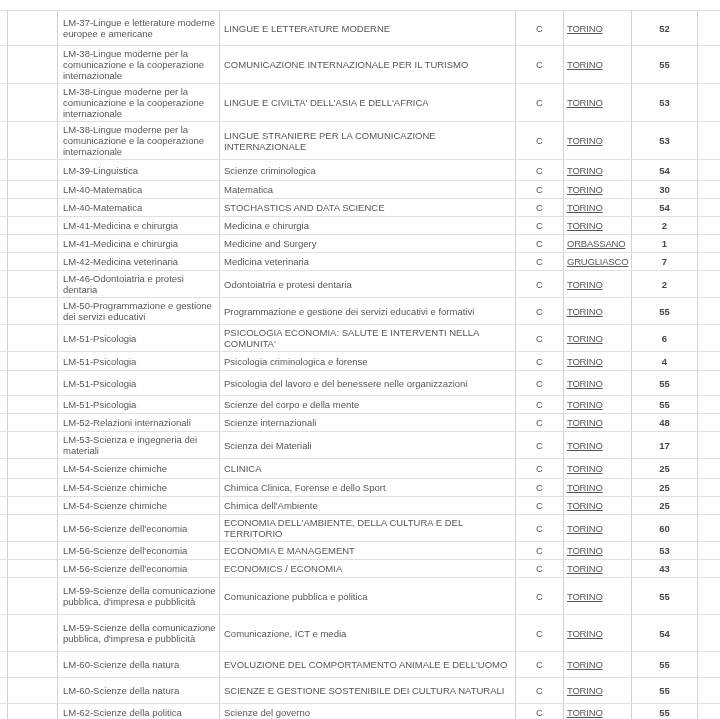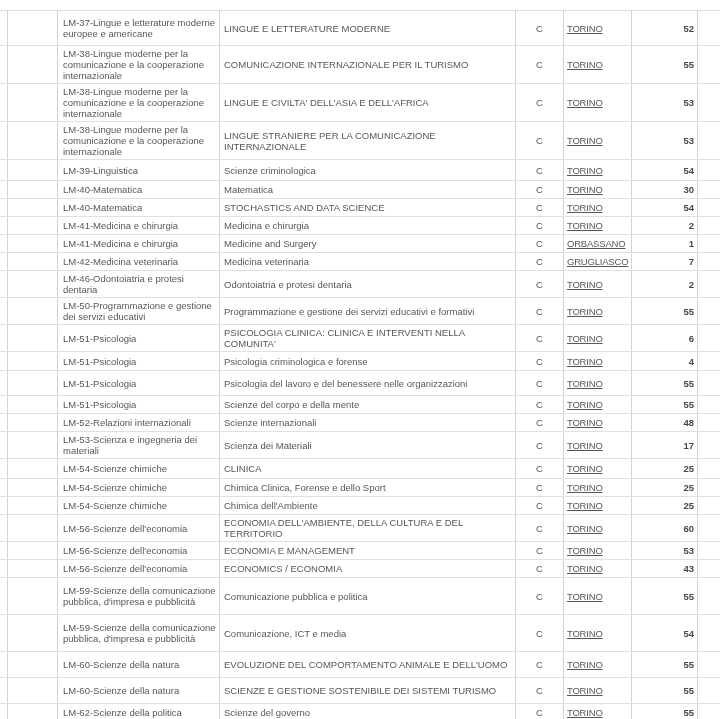--- a/index.html
+++ b/index.html
@@ -17,21 +17,21 @@
     vertical-align:middle;padding:2px 3px;
     border-right:1px solid #d6d2d2;border-bottom:1px solid #e8dddd;
     overflow:hidden;word-wrap:break-word;
   }
   td.c0{width:7px;padding:0;}
   td.c1{width:43px;}
   td.c2{width:153px;padding-left:5px;}
   td.c3{width:288px;padding-left:4px;}
   td.c4{width:41px;text-align:center;}
   td.c5{width:61px;white-space:nowrap;letter-spacing:-0.2px;text-decoration:underline;}
-  td.c6{width:59px;text-align:right;font-weight:bold;color:#474747;}
+  td.c6{width:59px;text-align:center;font-weight:bold;color:#474747;}
   td.c7{width:23px;}
   
   tr:nth-child(1){height:35px}  tr:nth-child(2){height:38px}
   tr:nth-child(3){height:36px}  tr:nth-child(4){height:36px}
   tr:nth-child(5){height:21px}  tr:nth-child(6){height:18px}
   tr:nth-child(7){height:18px}  tr:nth-child(8){height:18px}
   tr:nth-child(9){height:18px}  tr:nth-child(10){height:18px}
   tr:nth-child(11){height:24px} tr:nth-child(12){height:26px}
   tr:nth-child(13){height:26px} tr:nth-child(14){height:19px}
   tr:nth-child(15){height:25px} tr:nth-child(16){height:18px}
@@ -182,21 +182,21 @@
     <td class="c4">C</td>
     <td class="c5">TORINO</td>
     <td class="c6">55</td>
     <td class="c7"></td>
 
   </tr>
         <tr>
     <td class="c0"></td>
     <td class="c1"></td>
     <td class="c2">LM-51-Psicologia</td>
-    <td class="c3">PSICOLOGIA CLINICA: CLINICA E INTERVENTI NELLA COMUNITA'</td>
+    <td class="c3">PSICOLOGIA ECONOMIA: SALUTE E INTERVENTI NELLA COMUNITA'</td>
     <td class="c4">C</td>
     <td class="c5">TORINO</td>
     <td class="c6">6</td>
     <td class="c7"></td>
 
   </tr>
         <tr>
     <td class="c0"></td>
     <td class="c1"></td>
     <td class="c2">LM-51-Psicologia</td>
@@ -347,21 +347,21 @@
     <td class="c4">C</td>
     <td class="c5">TORINO</td>
     <td class="c6">55</td>
     <td class="c7"></td>
 
   </tr>
         <tr>
     <td class="c0"></td>
     <td class="c1"></td>
     <td class="c2">LM-60-Scienze della natura</td>
-    <td class="c3">SCIENZE E GESTIONE SOSTENIBILE DEI SISTEMI TURISMO</td>
+    <td class="c3">SCIENZE E GESTIONE SOSTENIBILE DEI CULTURA NATURALI</td>
     <td class="c4">C</td>
     <td class="c5">TORINO</td>
     <td class="c6">55</td>
     <td class="c7"></td>
 
   </tr>
         <tr>
     <td class="c0"></td>
     <td class="c1"></td>
     <td class="c2">LM-62-Scienze della politica</td>

